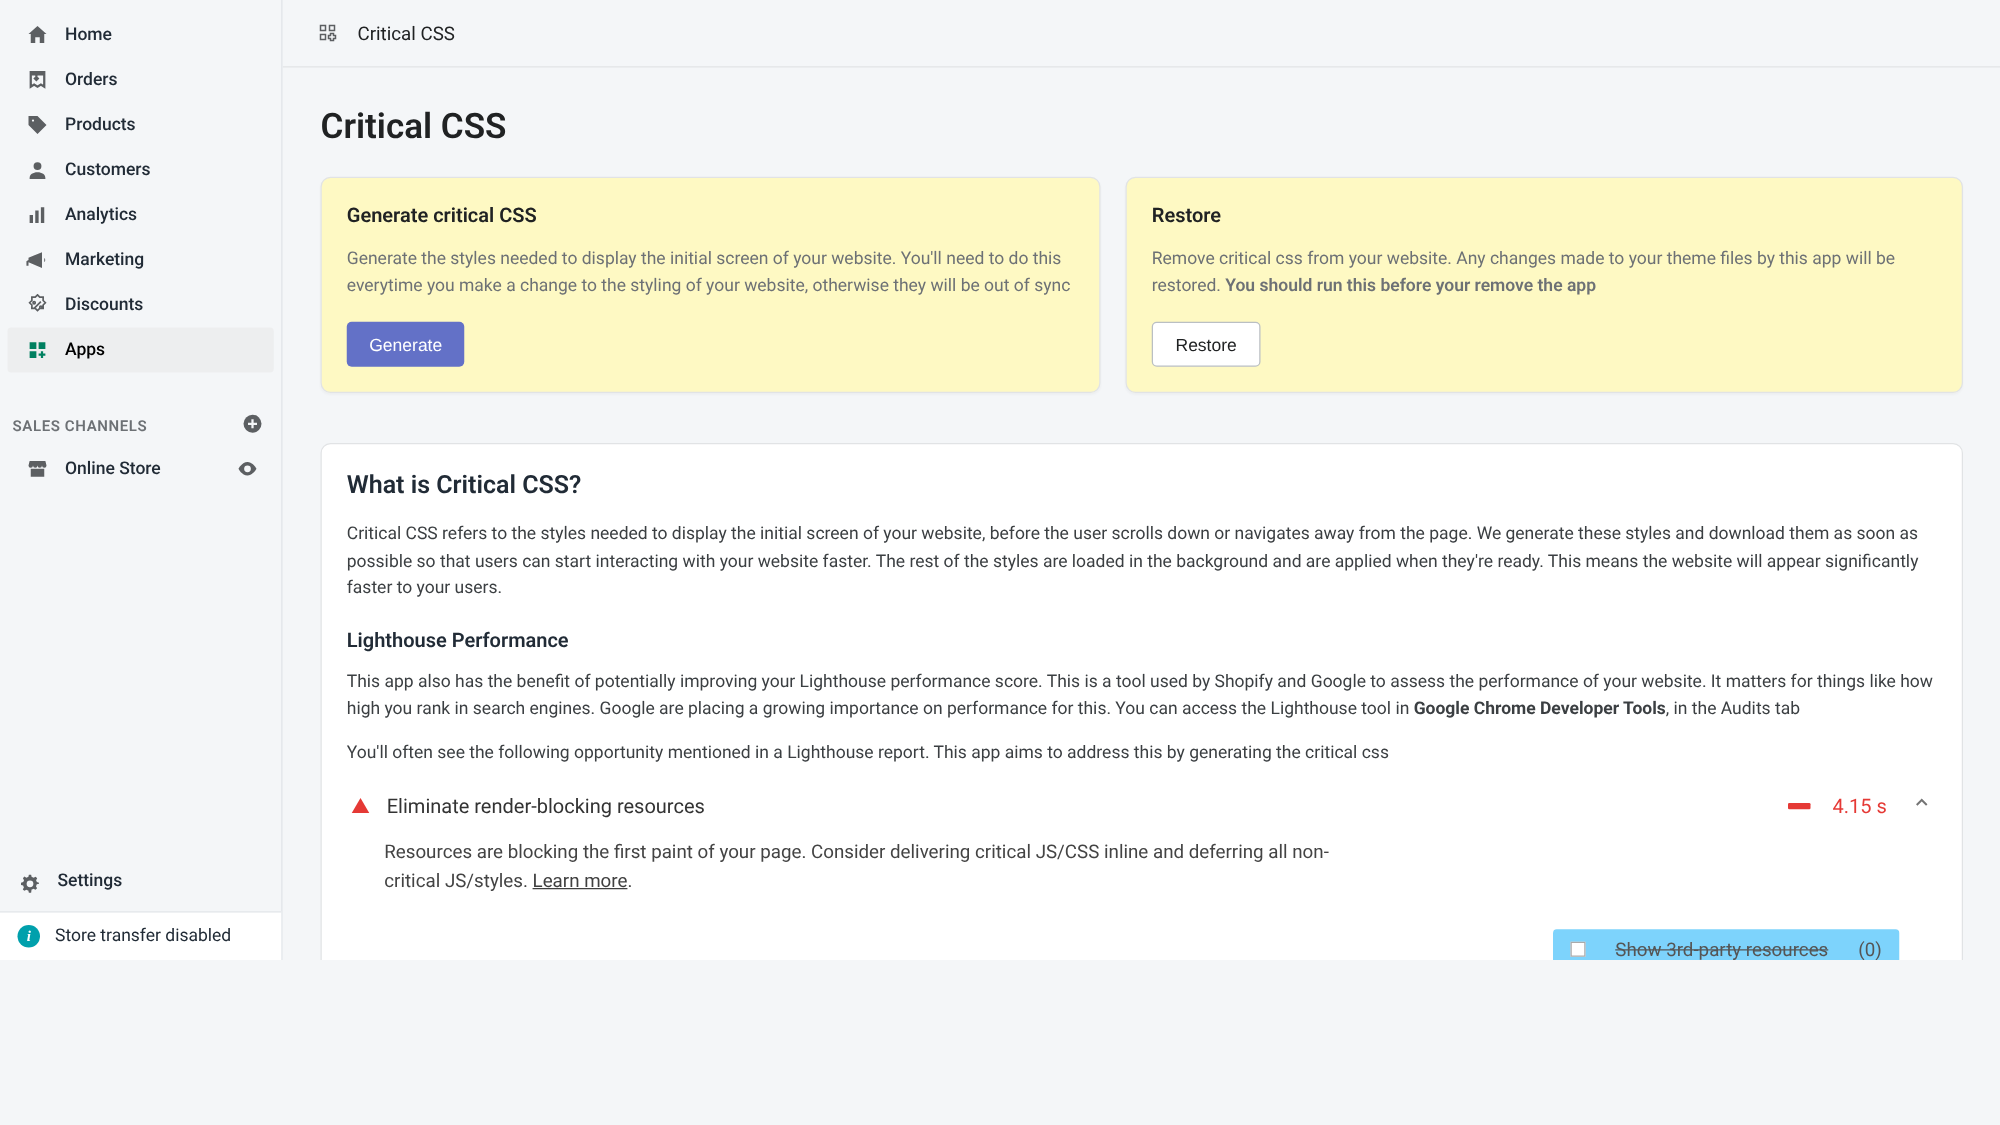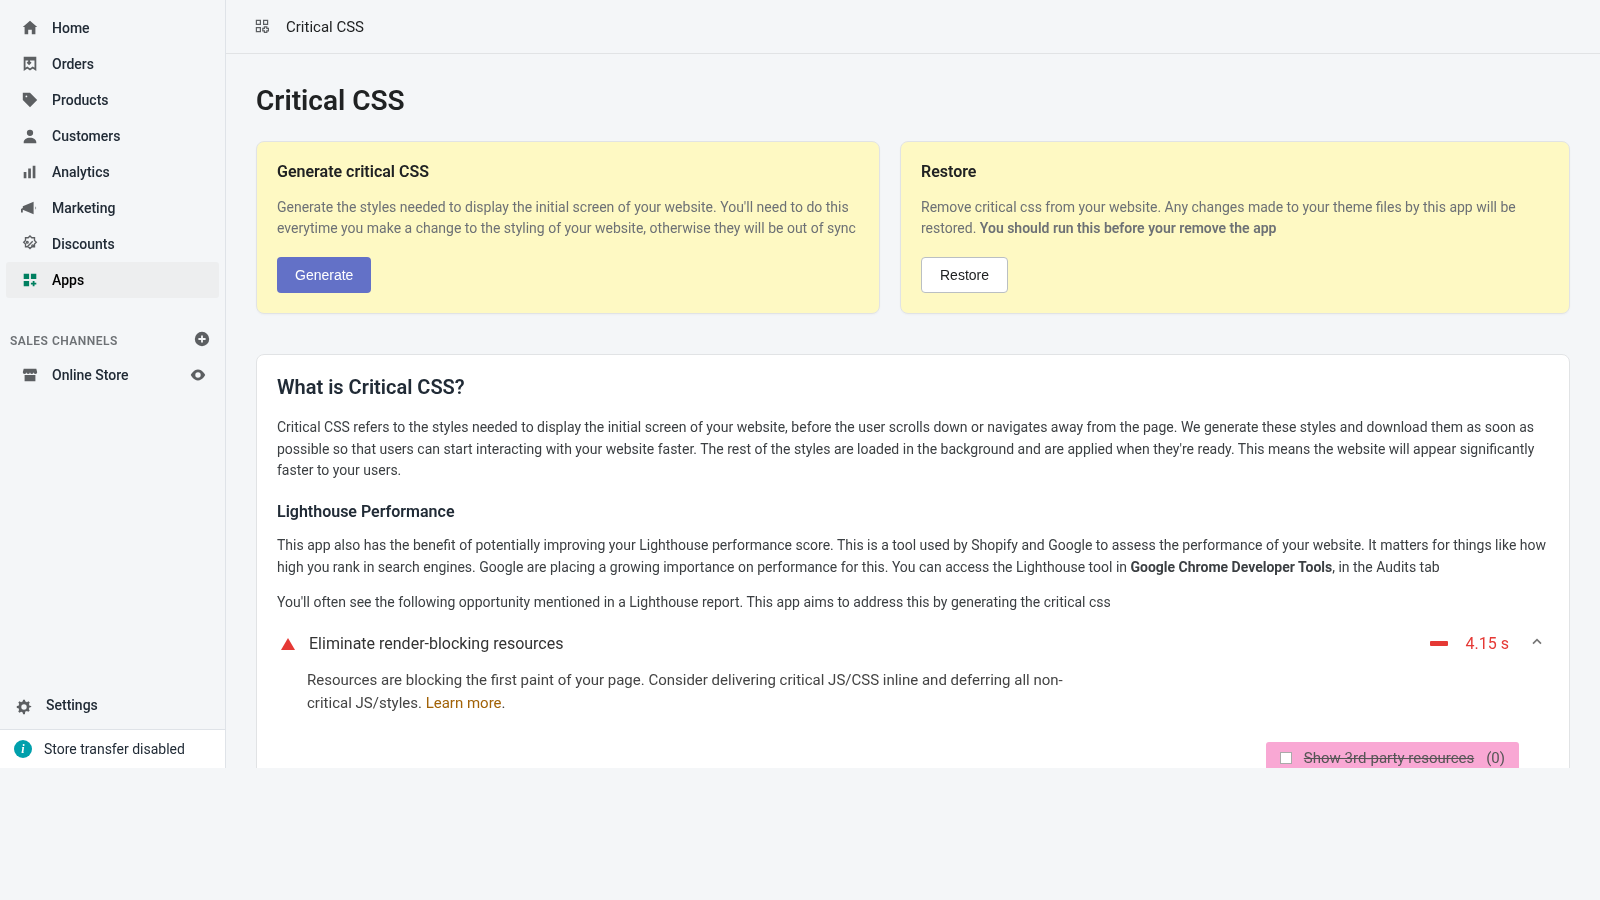--- a/index.html
+++ b/index.html
@@ -122,29 +122,29 @@
   width: 0; height: 0;
   border-left: 7px solid transparent;
   border-right: 7px solid transparent;
   border-bottom: 12px solid #e53935;
 }
 .lh-title { font-size: 16px; color: #333; flex: 1; }
 .lh-bar { width: 18px; height: 5px; background: #e53935; border-radius: 1px;}
 .lh-time { color: #e53935; font-size: 16px; margin: 0 6px 0 4px;}
 .lh-chevron svg { width: 16px; height: 16px; fill: #757575; }
 .lh-desc { font-size: 15px; color: #444; line-height: 1.55; margin: 14px 0 0 30px; max-width: 800px;}
-.lh-desc .learn { color: #a16207; cursor: pointer; }
+.lh-desc .learn { color: #404040; text-decoration: underline; cursor: pointer; }
 .lh-3p {
   margin: 26px 0 0 0;
   display: flex; justify-content: flex-end;
   padding-right: 30px;
 }
 .lh-3p-pill {
-  background: #f9a8d4; padding: 7px 14px; border-radius: 3px;
-  display: flex; align-items: center; gap: 12px;
+  background: #7dd3fc; padding: 7px 14px; border-radius: 3px;
+  display: flex; align-items: center; gap: 24px;
   color: #555; font-size: 15px;
 }
 .lh-3p-pill .chk { width: 12px; height: 12px; border: 1px solid #aaa; background:#fff;}
 .lh-3p-pill .strike { text-decoration: line-through; }
 .lh-headers {
   display: flex; margin: 22px 30px 0 30px;
   color: #666; font-size: 15px;
 }
 .lh-headers .h-url { flex: 1; }
 .lh-headers .h-size { width: 100px; text-align: right;}

